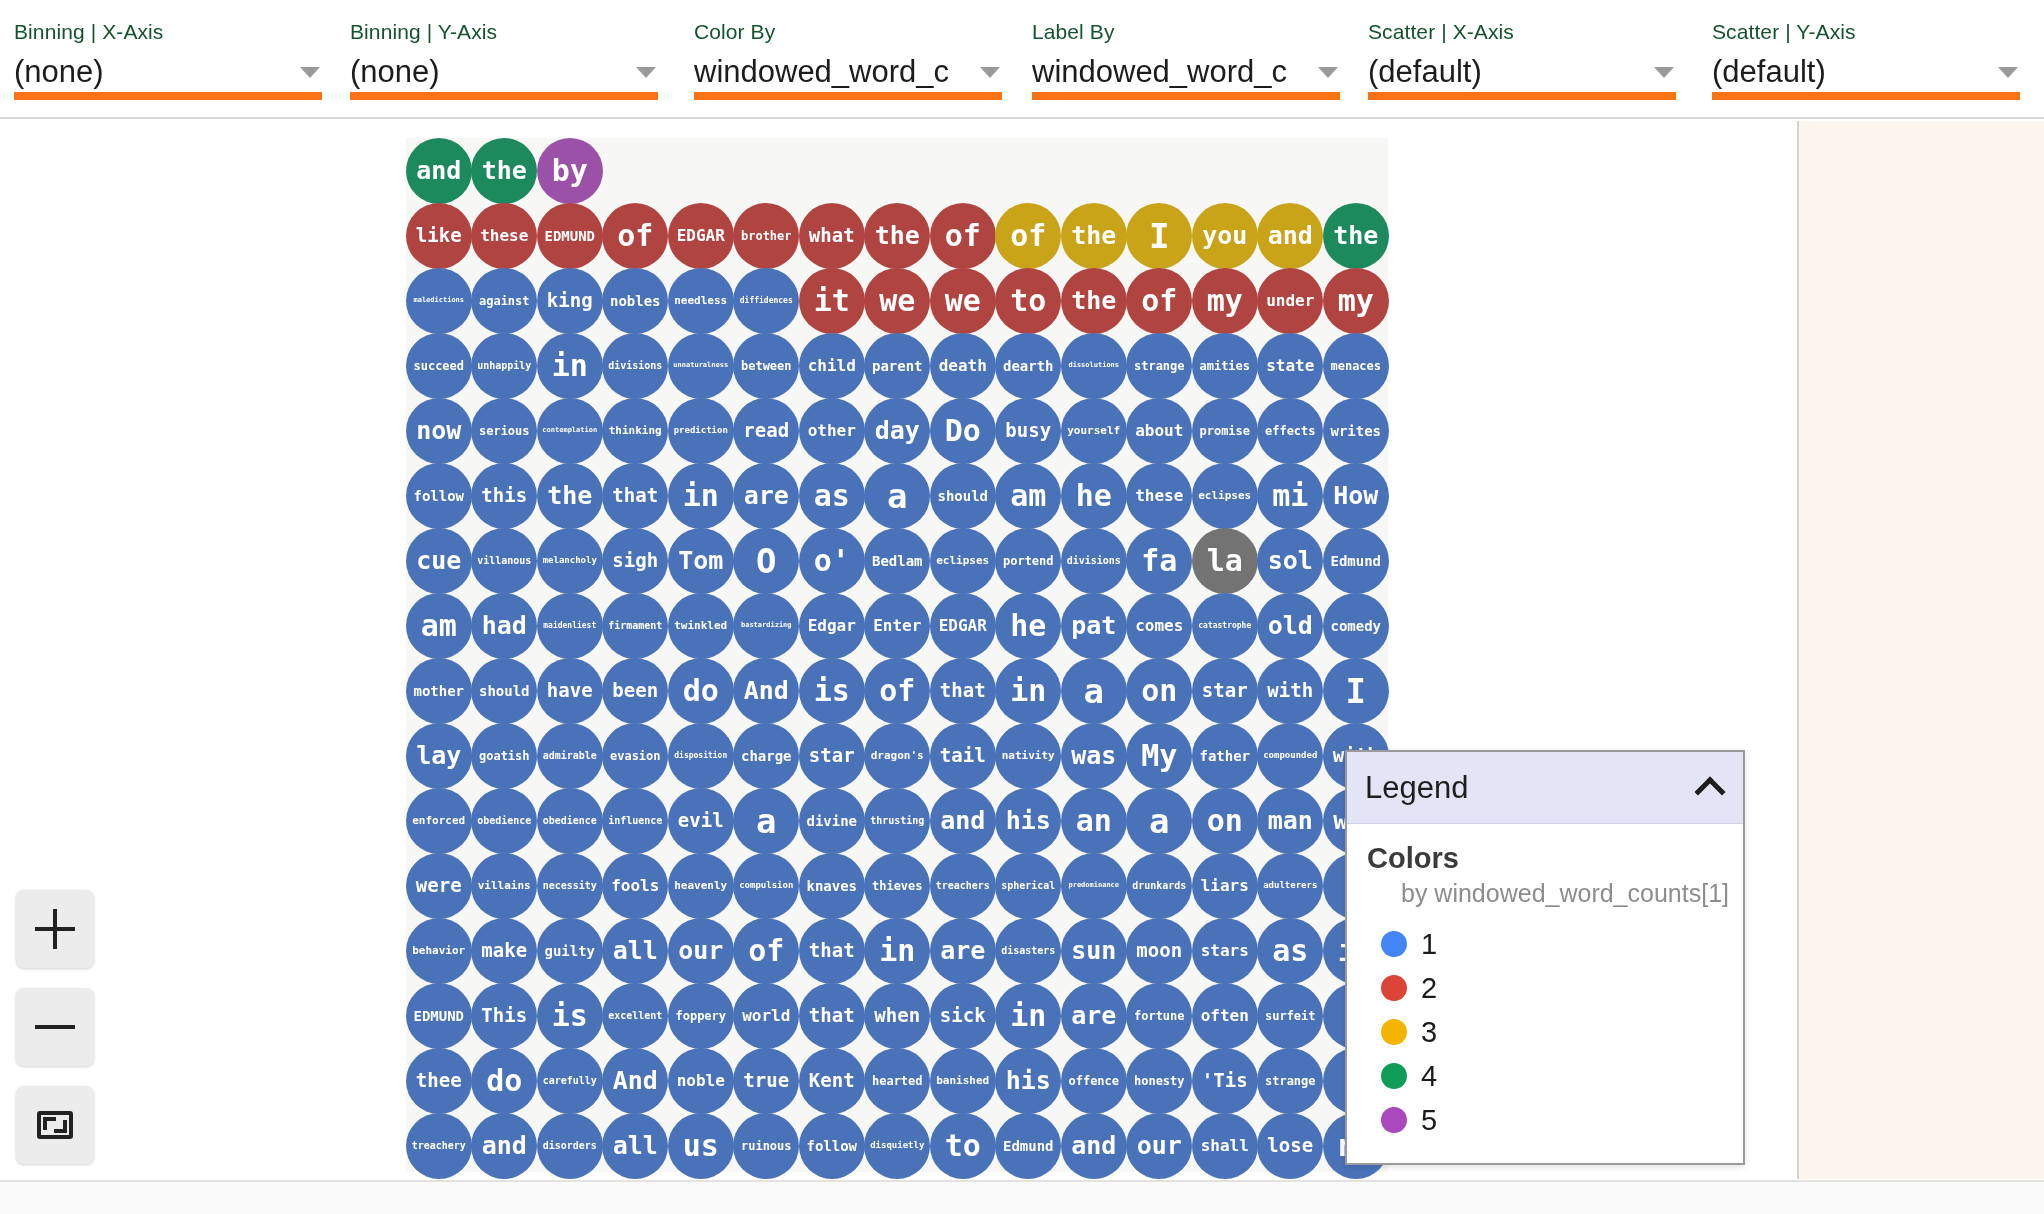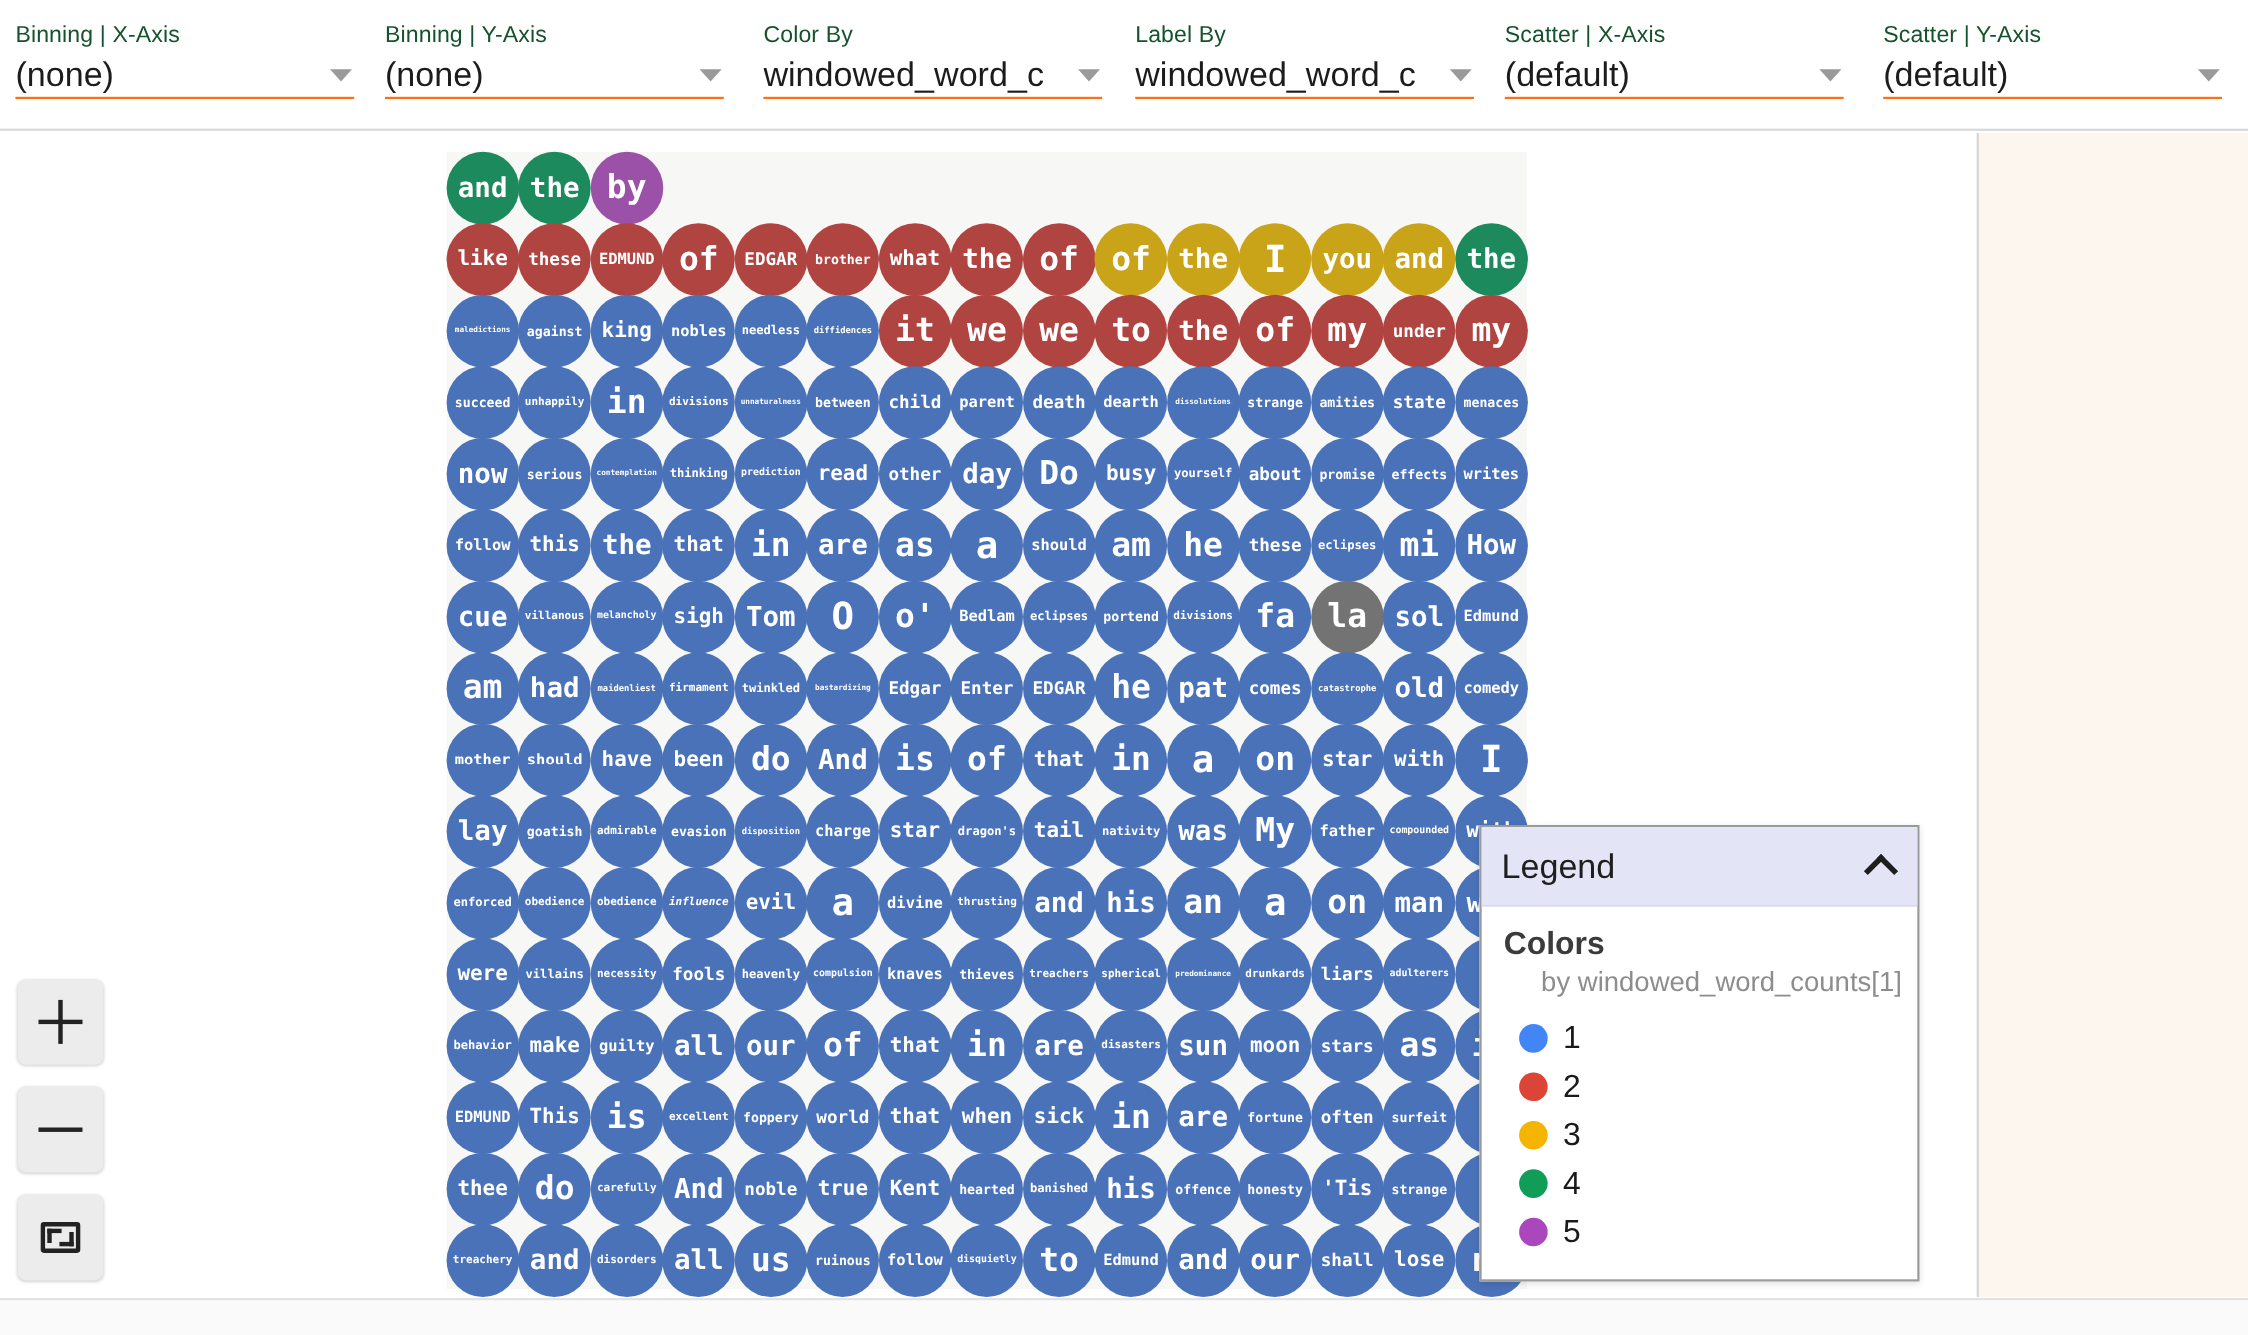--- a/index.html
+++ b/index.html
@@ -21,22 +21,23 @@
   }
   .field {
     position: absolute; top: 20px; height: 80px;
     width: 308px;
   }
   .field-label {
     font-size: 21px; color:#14532d; letter-spacing:0.1px;
     line-height: 24px; white-space: nowrap;
   }
   .field-control {
+    margin-top: 10px;
     height: 46px;
-    border-bottom: 2px solid #f97316;
+    border-bottom: 8px solid #f97316;
     display:flex; align-items:flex-end; justify-content:space-between;
     padding-bottom: 2px;
   }
   .field-value {
     font-size: 31px; color:#1c1c1c; line-height:36px;
     white-space: nowrap; overflow:hidden;
     max-width: 265px;
   }
   .caret {
     width:0; height:0; margin-bottom:12px; margin-right:2px;
@@ -641,21 +642,21 @@
           <div class="cell">
             <div class="bubble" style="background: rgb(74, 114, 184); font-size: 11px;">enforced</div>
           </div>
           <div class="cell">
             <div class="bubble" style="background: rgb(74, 114, 184); font-size: 10px;">obedience</div>
           </div>
           <div class="cell">
             <div class="bubble" style="background: rgb(74, 114, 184); font-size: 10px;">obedience</div>
           </div>
           <div class="cell">
-            <div class="bubble" style="background: rgb(74, 114, 184); font-size: 10px; font-style: italic;">influence</div>
+            <div class="bubble" style="background: rgb(74, 114, 184); font-size: 10px;">influence</div>
           </div>
           <div class="cell">
             <div class="bubble" style="background: rgb(74, 114, 184); font-size: 19px;">evil</div>
           </div>
           <div class="cell">
             <div class="bubble" style="background: rgb(74, 114, 184); font-size: 34px;">a</div>
           </div>
           <div class="cell">
             <div class="bubble" style="background: rgb(74, 114, 184); font-size: 14px;">divine</div>
           </div>

